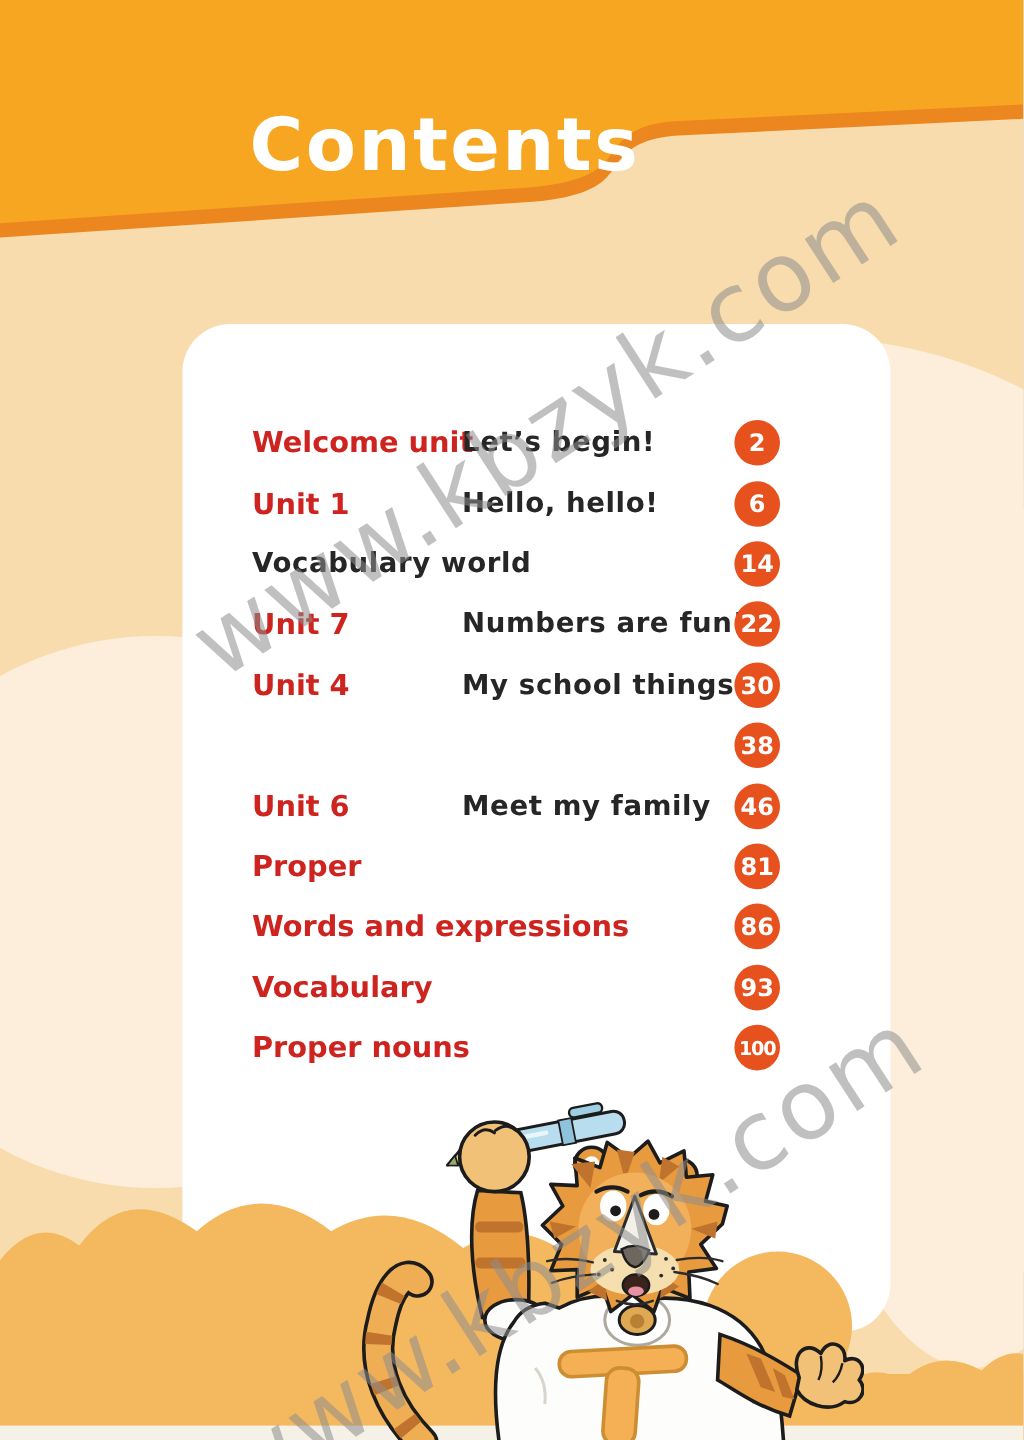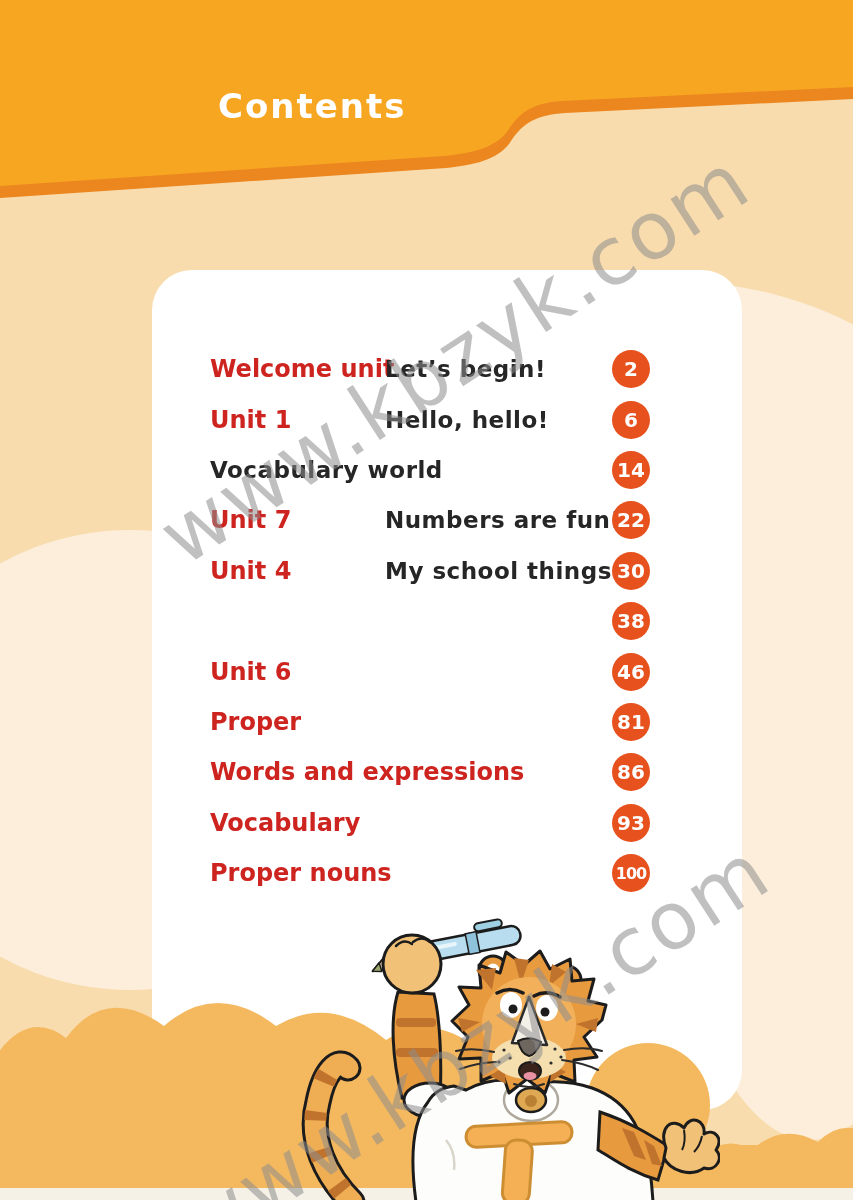--- a/index.html
+++ b/index.html
@@ -8,22 +8,22 @@
     background:var(--page-bg);
     font-family:"DejaVu Sans","Liberation Sans",sans-serif;
   }
   .bg-blob{position:absolute;border-radius:50%;background:var(--cloud-light);z-index:1;}
   .blob-a{left:360px;top:280px;width:600px;height:380px;}
   .blob-b{left:-120px;top:530px;width:500px;height:460px;}
   .blob-c{left:150px;top:640px;width:640px;height:440px;}
   .blob-d{left:660px;top:380px;width:300px;height:760px;}
   .banner{position:absolute;left:0;top:0;z-index:2;}
   .page-title{
-    position:absolute;left:218px;top:86px;z-index:3;margin:0;
-    color:var(--title-white);font-size:34px;font-weight:bold;letter-spacing:2px;
+    position:absolute;left:208px;top:86px;z-index:3;margin:0;
+    color:var(--title-white);font-size:61px;font-weight:bold;letter-spacing:2px;
   }
   .panel{
     position:absolute;left:152px;top:270px;width:590px;height:840px;
     background:var(--panel);border-radius:40px;z-index:4;
   }
   #toc-list{position:absolute;left:58px;right:0;top:74px;}
   .toc-row{position:relative;height:50.4px;display:flex;align-items:center;}
   .unit-label{
     flex:none;width:175px;color:var(--label-red);
     font-size:24px;font-weight:bold;white-space:nowrap;
@@ -96,20 +96,21 @@
       <span class="unit-title">My school things</span>
       <span class="page-badge">30</span>
     </div>
 
     <div class="toc-row">
       <span class="page-badge">38</span>
     </div>
 
     <div class="toc-row">
       <span class="unit-label">Unit 6</span>
+      <span class="unit-title">Meet my family</span>
       <span class="page-badge">46</span>
     </div>
 
 
     <div class="toc-row">
       <span class="unit-label">Proper</span>
       <span class="unit-title"></span>
       <span class="page-badge">81</span>
     </div>
 

